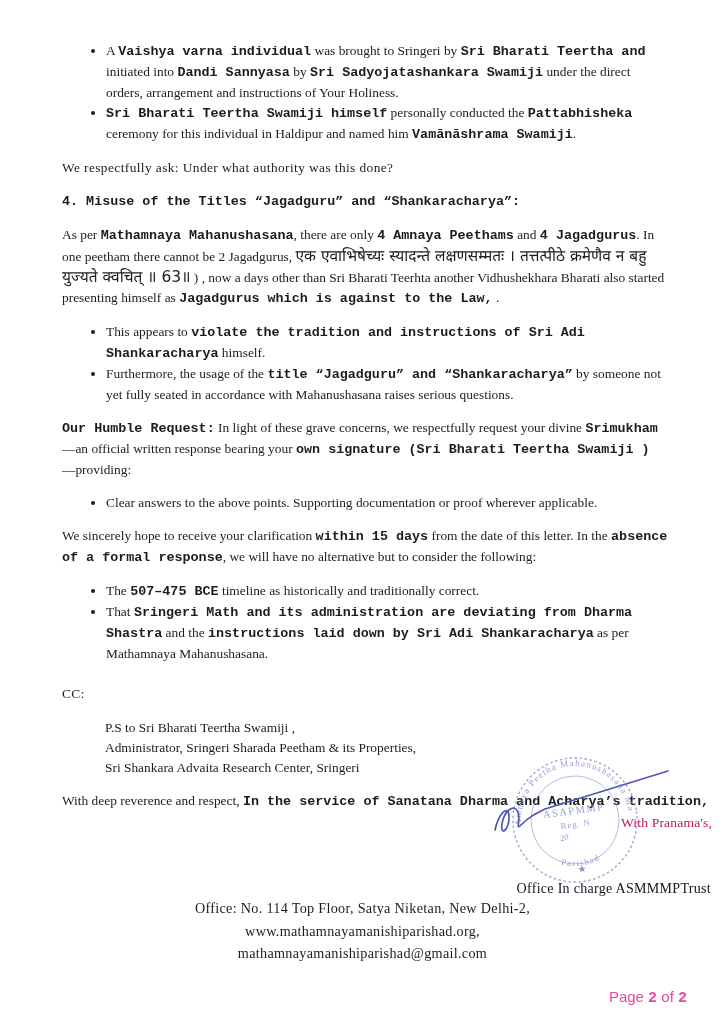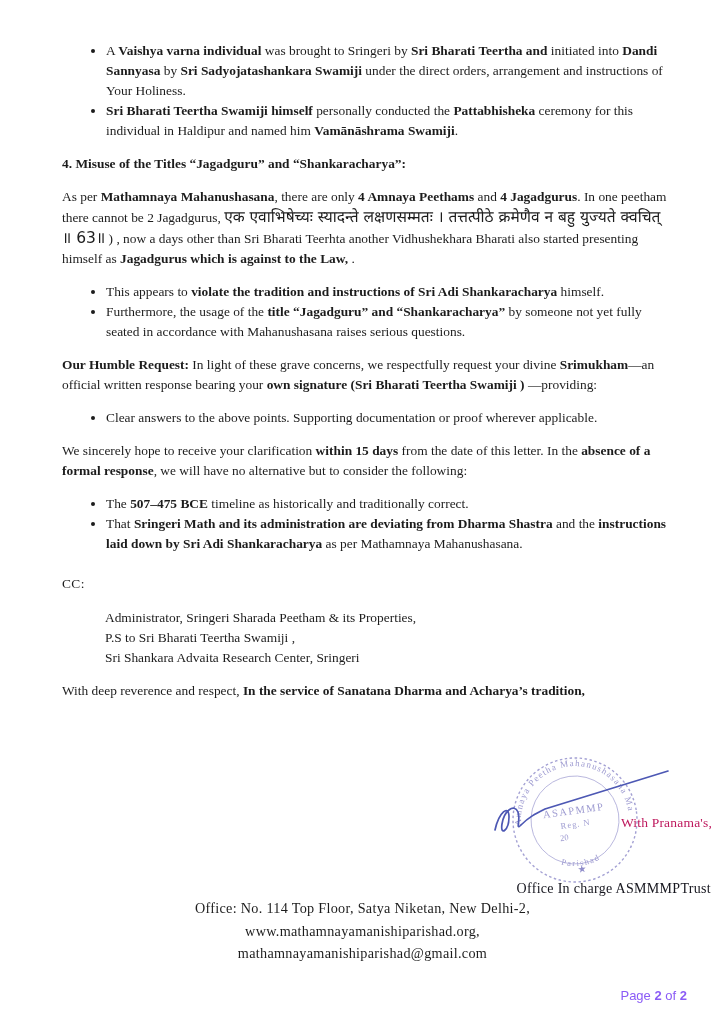--- a/index.html
+++ b/index.html
@@ -16,21 +16,21 @@
     position: absolute;
     left: 62px;
     top: 28px;
     width: 606px;
     font-size: 13.4px;
     line-height: 20px;
   }
   .content p { margin: 13px 0; }
   .content ul { margin: 13px 0; padding-left: 44px; }
   .content li { margin: 0; padding-left: 0; }
-  .b { font-weight: bold; }
+  .b { font-weight: bold; font-family: Liberation Mono, monospace; }
   .dev { font-size: 15.5px; font-family: "DejaVu Sans", sans-serif; }
   .heading { font-weight: bold; margin: 18px 0 13px 0; font-size: 13.4px; }
   .ask-para { letter-spacing: 0.4px; }
   .cc-heading { font-weight: normal; margin: 20px 0 13px 0; letter-spacing: 0.4px; }
   .cc-block { margin: 14px 0 0 43px; line-height: 20px; }
   .closing { margin: 18px 0 0 32px; white-space: nowrap; }
 
   .seal-wrap { position: absolute; left: 425px; top: 738px; width: 300px; height: 165px; }
   .seal-svg { position: absolute; left: 0; top: 0; }
   .overlay-pranams {
@@ -44,35 +44,36 @@
 
   .footer {
     position: absolute; left: 0; right: 0; top: 897px;
     text-align: center;
     font-size: 14.2px; line-height: 22.5px; letter-spacing: 0.3px;
     color: #1c1c1c;
   }
   .page-label {
     position: absolute; right: 38px; top: 988px;
     font-family: "Liberation Sans", sans-serif;
-    font-size: 13px; color: #8b5cf6;
+    font-size: 15px; color: #ec4899;
   }
 </style>
 </head>
 <body>
 
 <div class="page">
 
   <div class="content">
 
     <ul>
       <li><span>A </span><span class="b">Vaishya varna individual</span><span> was brought to Sringeri by </span><span class="b">Sri Bharati Teertha and</span><span> initiated into </span><span class="b">Dandi Sannyasa</span><span> by </span><span class="b">Sri Sadyojatashankara Swamiji</span><span> under the direct orders, arrangement and instructions of Your Holiness.</span></li>
       <li><span class="b">Sri Bharati Teertha Swamiji  himself</span><span> personally conducted the </span><span class="b">Pattabhisheka</span><span> ceremony for this individual in Haldipur and named him </span><span class="b">Vamānāshrama Swamiji</span><span>.</span></li>
     </ul>
 
+    <p class="ask-para"><span>We respectfully ask: Under what authority was this done?</span></p>
 
     <p class="heading"><span class="b">4. Misuse of the Titles “Jagadguru” and “Shankaracharya”:</span></p>
 
     <p><span>As per </span><span class="b">Mathamnaya Mahanushasana</span><span>, there are only </span><span class="b">4 Amnaya Peethams</span><span> and </span><span class="b">4 Jagadgurus</span><span>. In one peetham there cannot be 2 Jagadgurus, </span><span class="dev">एक एवाभिषेच्यः स्यादन्ते लक्षणसम्मतः । तत्तत्पीठे क्रमेणैव न बहु युज्यते क्वचित् ॥ 63॥</span><span> ) , now a days other than Sri Bharati Teerhta another Vidhushekhara Bharati also started presenting himself as </span><span class="b">Jagadgurus which is against to the Law,</span><span> .</span></p>
 
     <ul>
       <li><span>This appears to </span><span class="b">violate the tradition and instructions of Sri Adi Shankaracharya</span><span> himself.</span></li>
       <li><span>Furthermore, the usage of the </span><span class="b">title “Jagadguru” and “Shankaracharya”</span><span> by someone not yet fully seated in accordance with Mahanushasana raises serious questions.</span></li>
     </ul>
 
@@ -85,22 +86,22 @@
     <p><span>We sincerely hope to receive your clarification </span><span class="b">within 15 days</span><span> from the date of this letter. In the </span><span class="b">absence of a formal response</span><span>, we will have no alternative but to consider the following:</span></p>
 
     <ul>
       <li><span>The </span><span class="b">507–475 BCE</span><span> timeline as historically and traditionally correct.</span></li>
       <li><span>That </span><span class="b">Sringeri Math and its administration are deviating from Dharma Shastra</span><span> and the </span><span class="b">instructions laid down by Sri Adi Shankaracharya</span><span> as per Mathamnaya Mahanushasana.</span></li>
     </ul>
 
     <div class="cc-heading">CC:</div>
 
     <div class="cc-block">
+      <div>P.S to Sri Bharati Teertha Swamiji ,</div>
       <div>Administrator, Sringeri Sharada Peetham &amp; its Properties,</div>
-      <div>P.S to Sri Bharati Teertha Swamiji ,</div>
       <div>Sri Shankara Advaita Research Center, Sringeri</div>
     </div>
 
     <p class="closing"><span>With deep reverence and respect, </span><span class="b">In the service of Sanatana Dharma and Acharya’s tradition,</span></p>
 
   </div>
 
   <div class="seal-wrap">
     <svg class="seal-svg" width="300" height="165" viewBox="0 0 300 165">
       <g transform="rotate(-8 150 82)" opacity="0.85">

